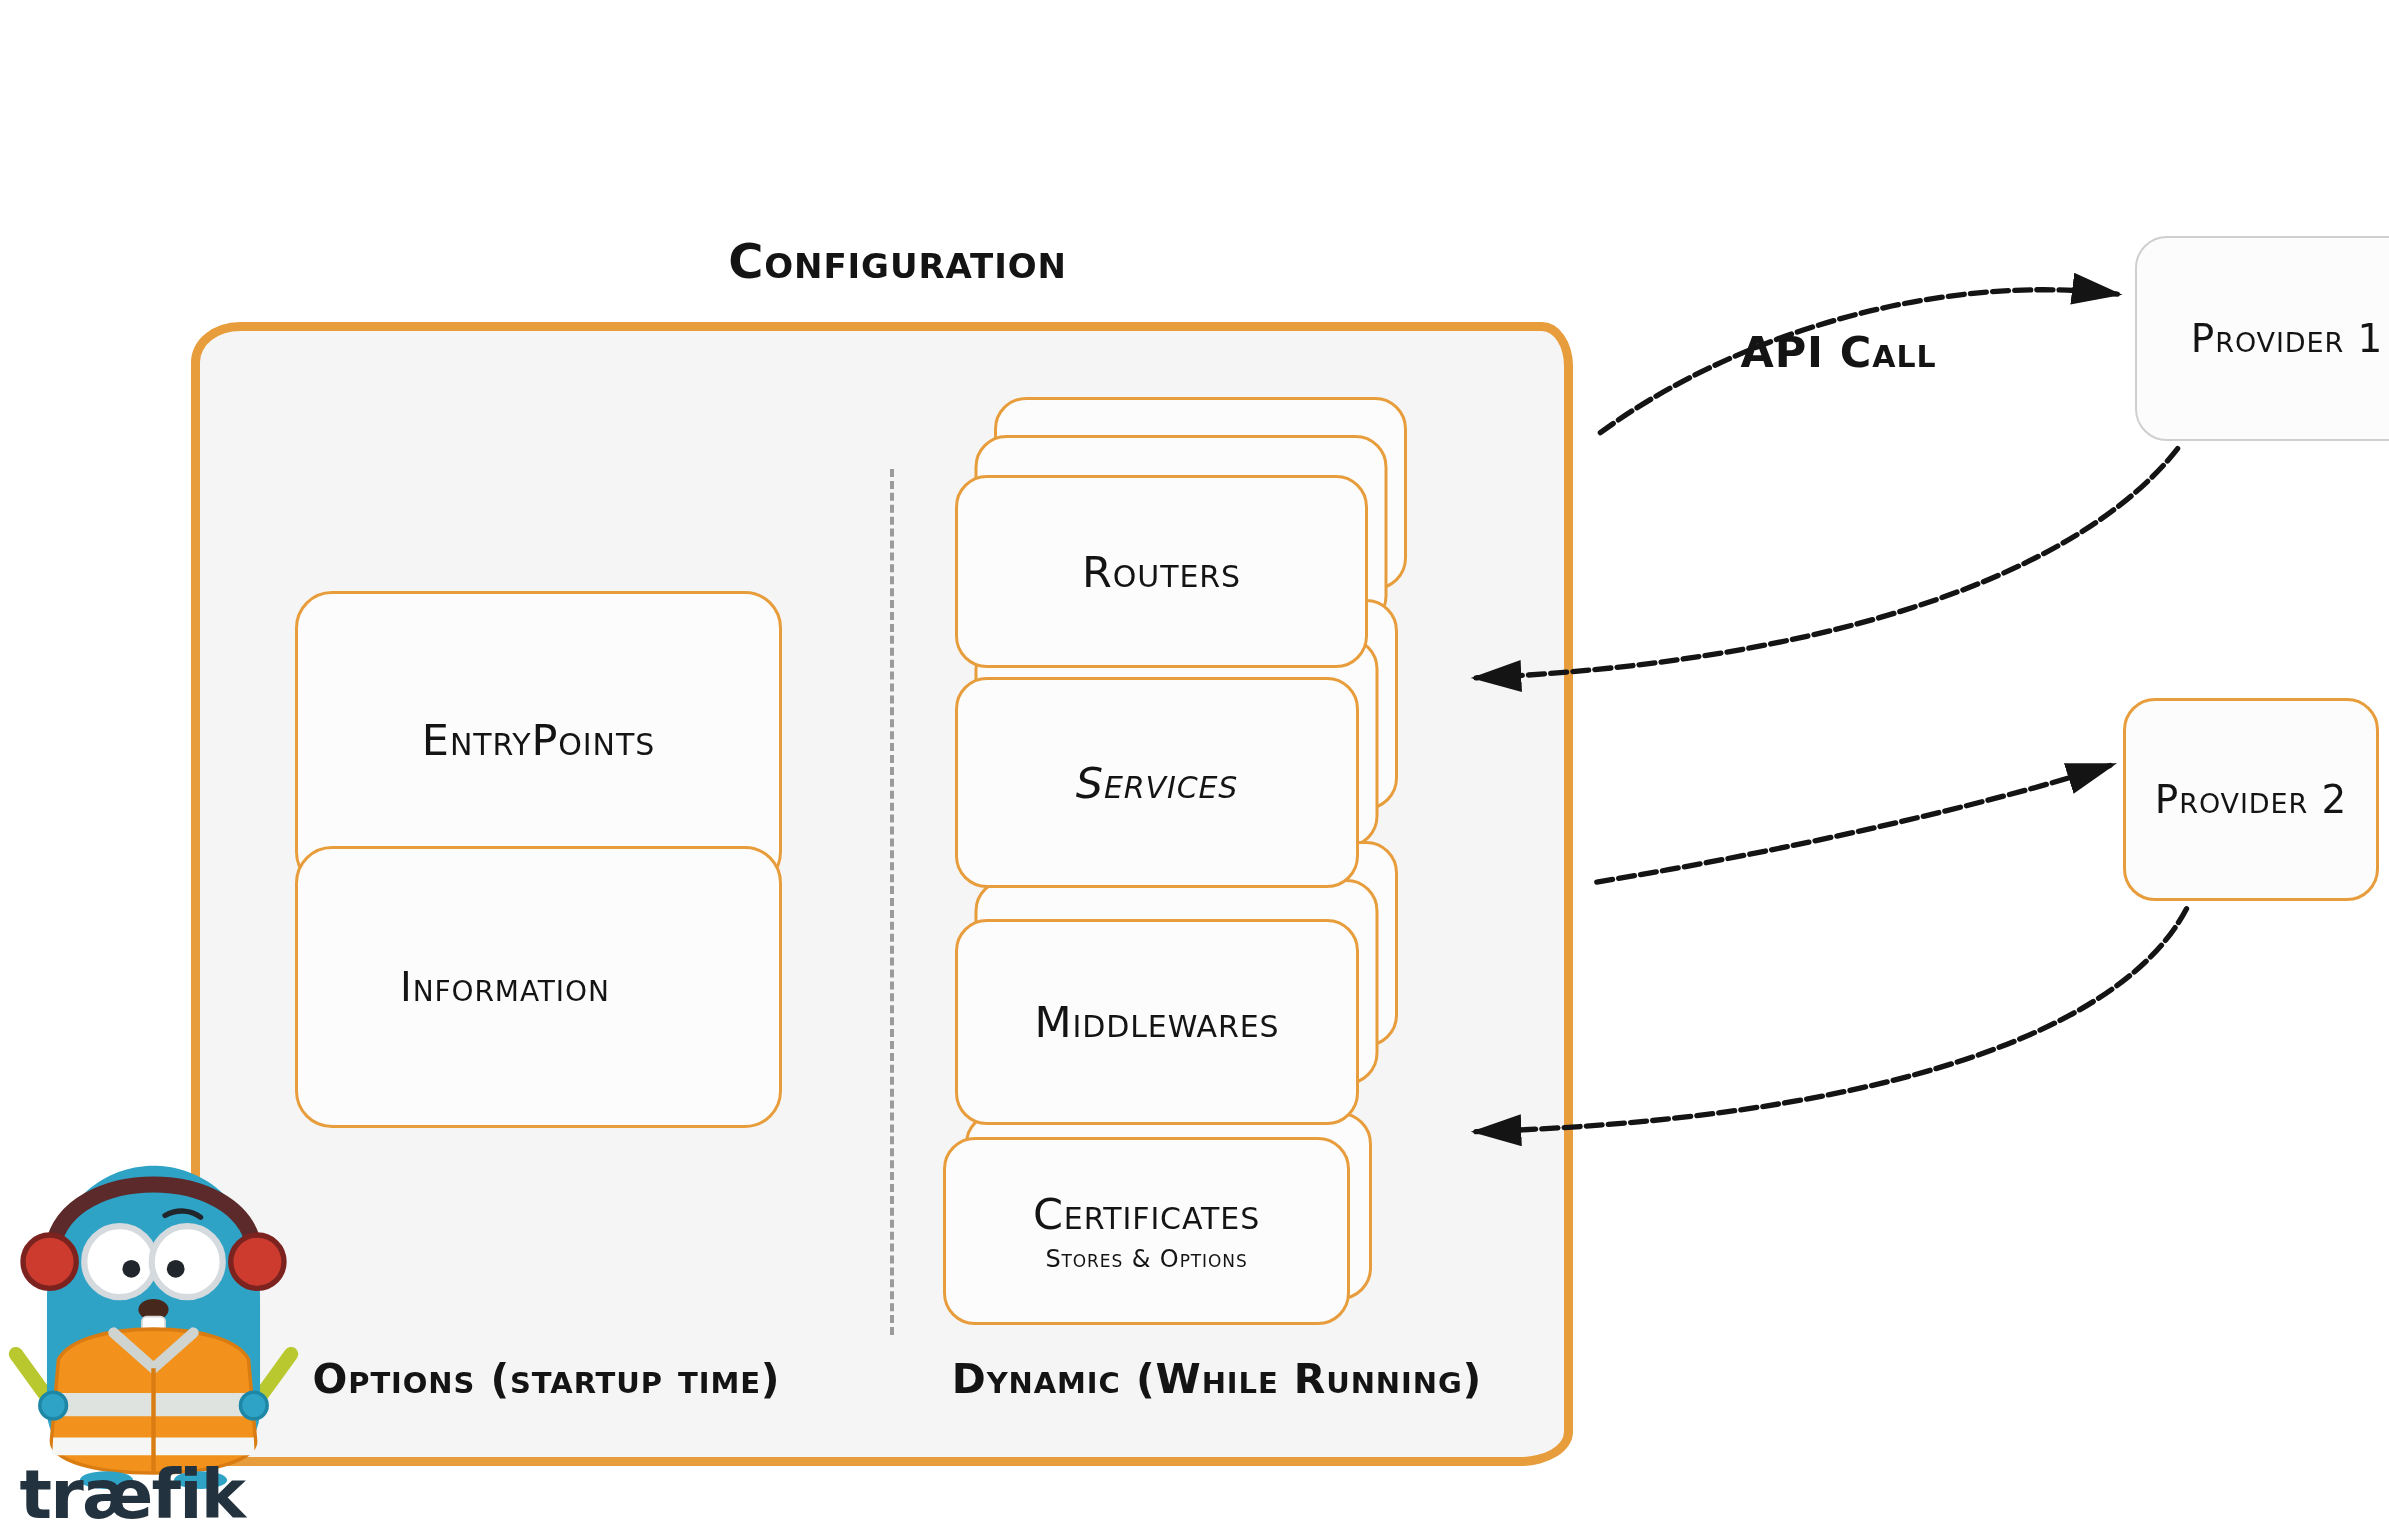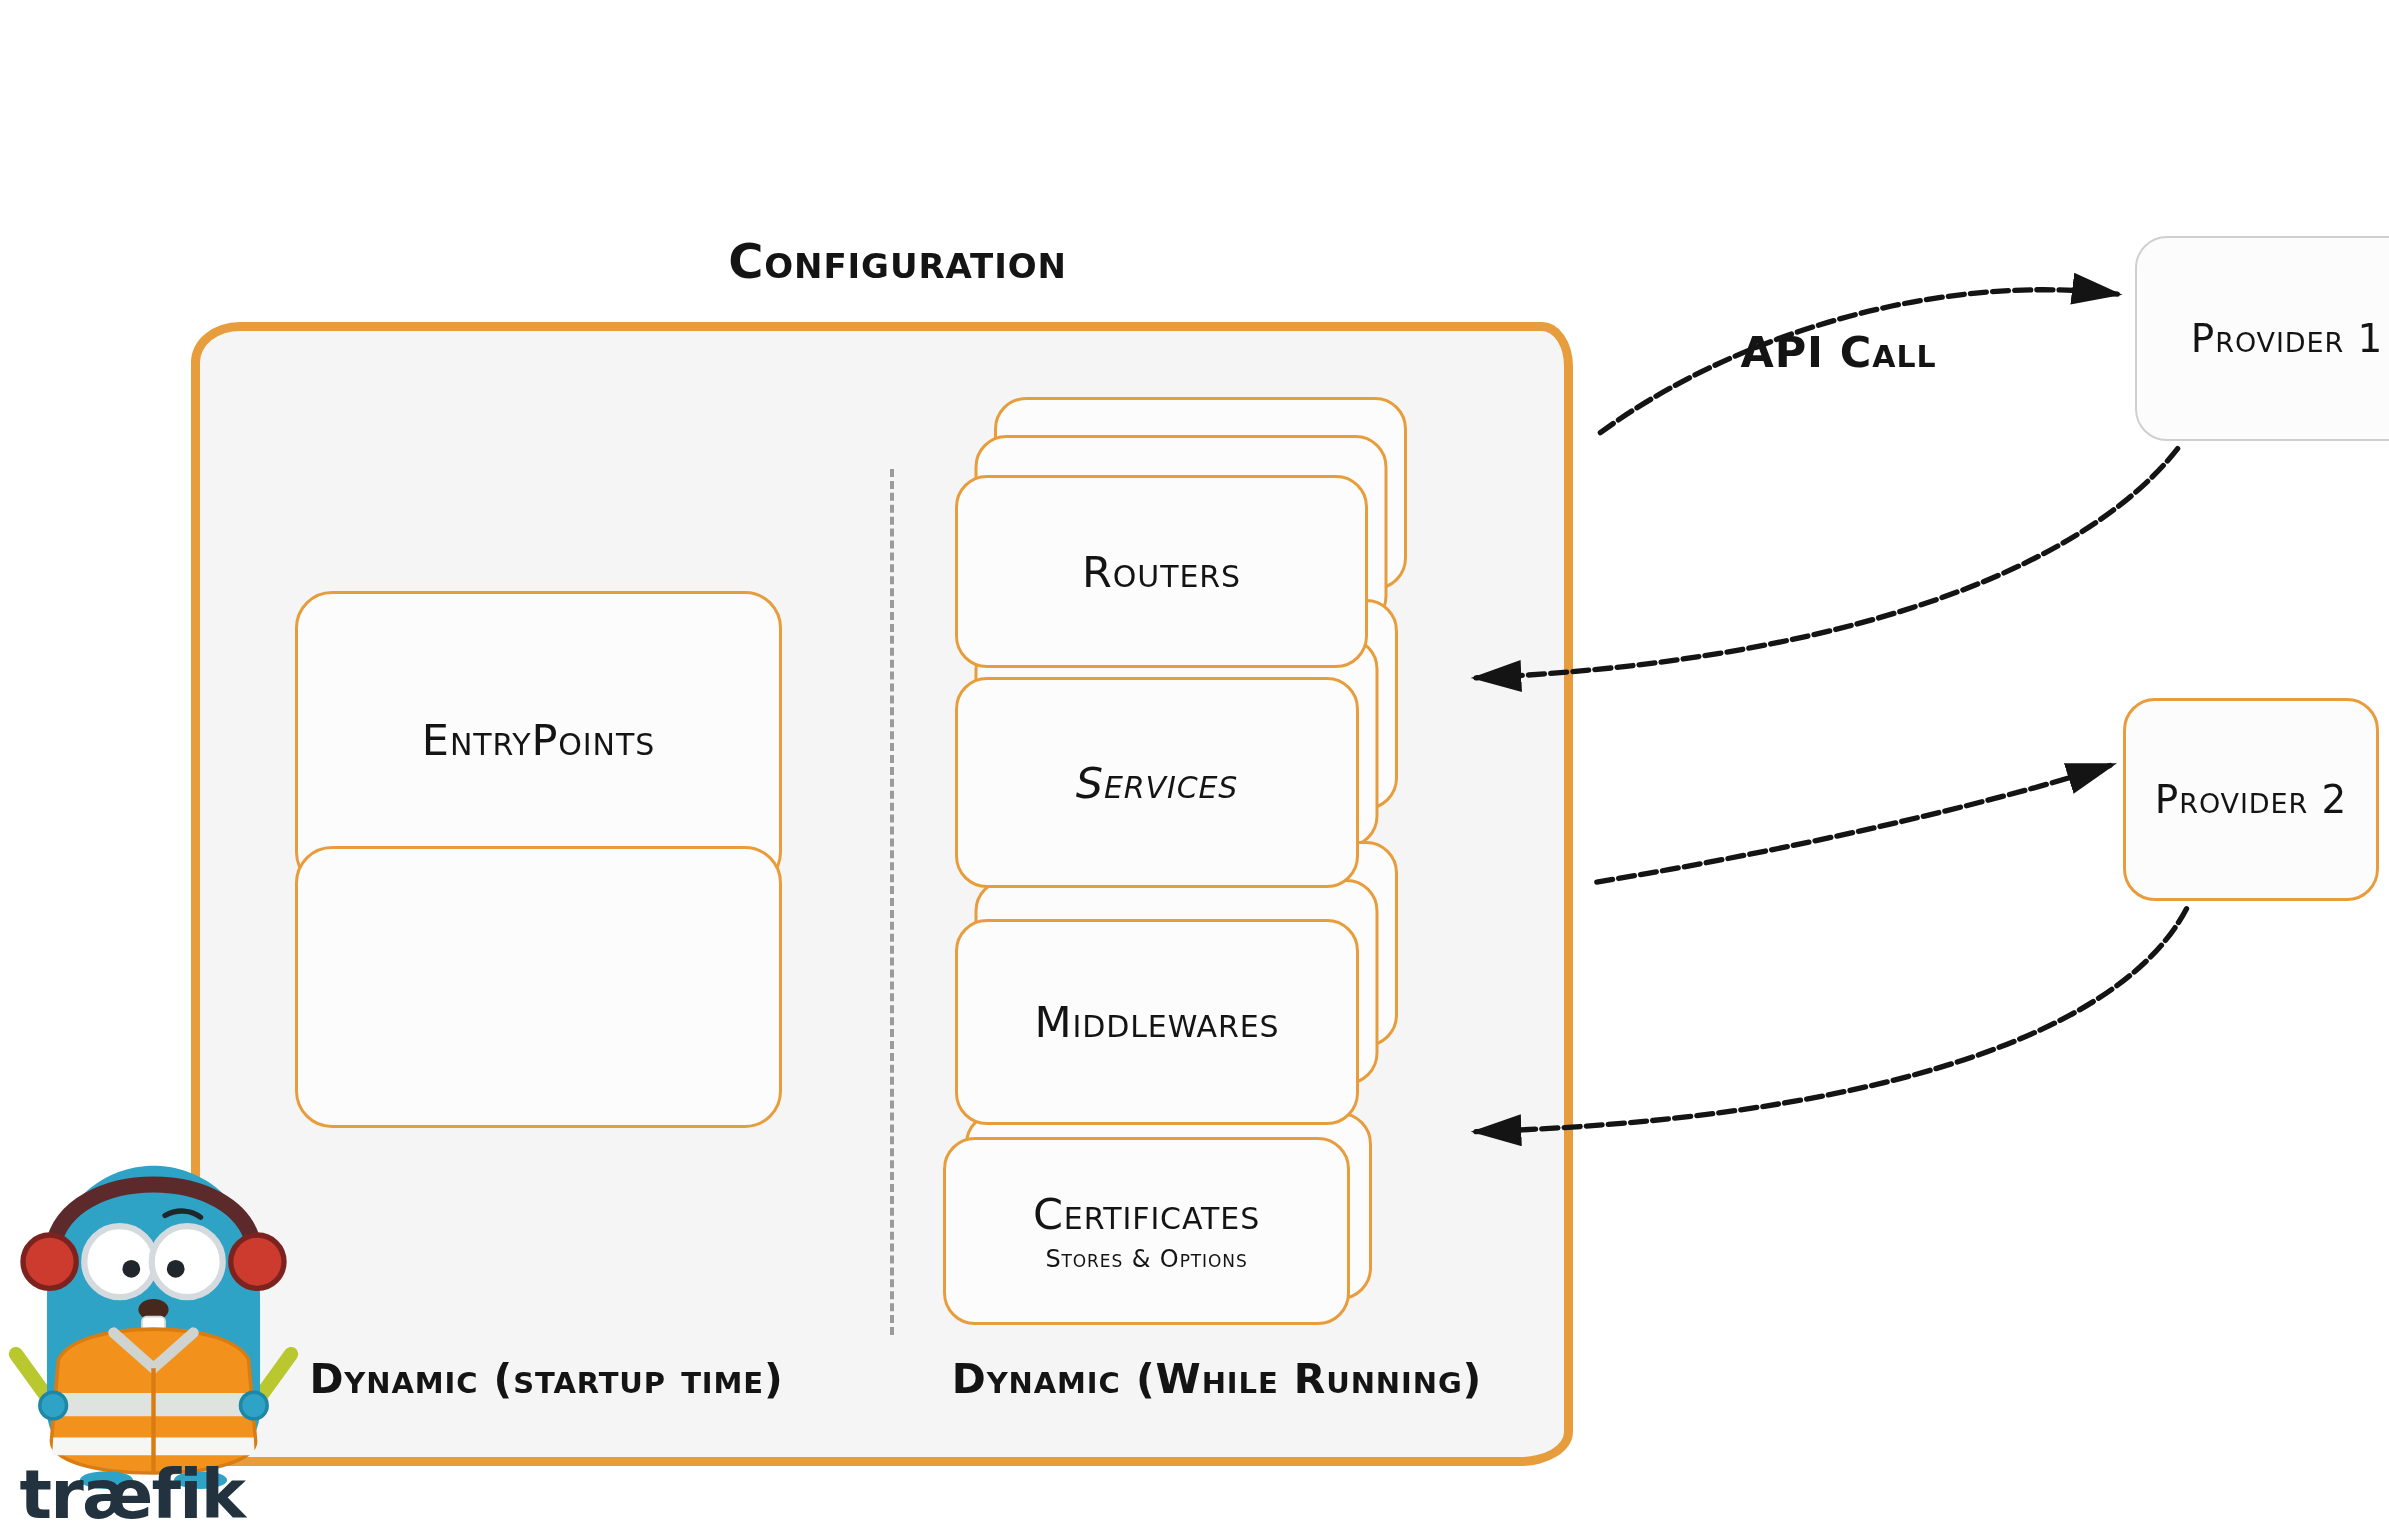--- a/index.html
+++ b/index.html
@@ -104,20 +104,21 @@
 
 <div id="config-title" class="sc">Configuration</div>
 
 <div id="config-box"></div>
 
 <div id="entrypoints-box" class="round-box">
   <span class="sc">EntryPoints</span>
 </div>
 
 <div id="provider-info-box" class="round-box">
+  <span class="sc">Information</span>
 </div>
 
 <div id="column-divider"></div>
 
 <div id="routers-stack" class="stack">
   <div class="ghost g2"></div>
   <div class="ghost g1"></div>
   <div class="main">
     <span class="sc">Routers</span>
   </div>
@@ -140,21 +141,21 @@
 </div>
 
 <div id="certificates-stack" class="stack">
   <div class="ghost gc"></div>
   <div class="main">
     <span class="sc">Certificates</span>
     <span class="sc subtitle">Stores &amp; Options</span>
   </div>
 </div>
 
-<div id="static-caption" class="caption sc">Dynamic (startup time)</div>
+<div id="static-caption" class="caption sc">Options (startup time)</div>
 <div id="dynamic-caption" class="caption sc">Dynamic (While Running)</div>
 
 <div id="api-call-label" class="sc">API Call</div>
 <div id="provider1-box" class="provider">
   <span class="sc">Provider 1</span>
 </div>
 <div id="provider2-box" class="provider">
   <span class="sc">Provider 2</span>
 </div>
 

